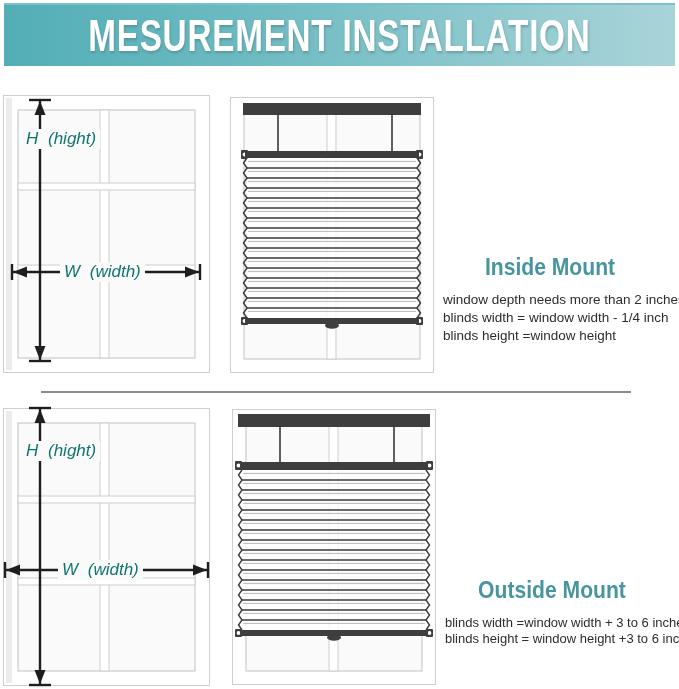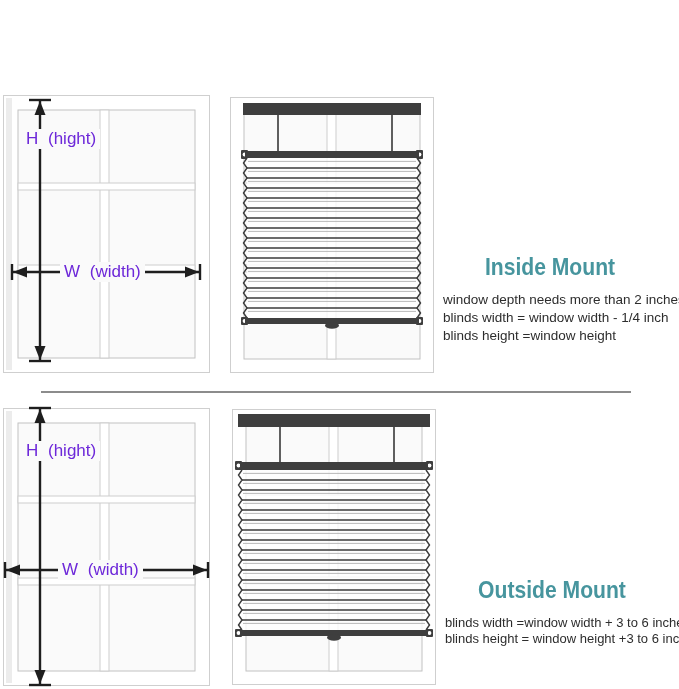--- a/index.html
+++ b/index.html
@@ -4,35 +4,38 @@
 <style>
   html,body{margin:0;padding:0;background:#fff;}
   .page{position:relative;width:679px;height:689px;background:#ffffff;overflow:hidden;
         font-family:"Liberation Sans",sans-serif;}
   .banner{position:absolute;left:4px;top:3px;width:671px;height:61px;
         background:linear-gradient(90deg,#53aeb6 0%,#6cbac1 35%,#a9d4d9 100%);
         border-top:2px solid #79c2c8;display:flex;align-items:center;justify-content:center;}
   .banner-title{color:#ffffff;font-weight:700;font-size:45px;letter-spacing:1px;white-space:nowrap;
         transform:scaleX(0.74);text-shadow:1px 2px 3px rgba(70,110,115,.45);}
   .diagram{position:absolute;}
-  .measure-label{position:absolute;font-size:17px;color:#6d28d9;background:#fafafa;
-        padding:1px 4px;word-spacing:5px;white-space:nowrap;line-height:1.05;}
+  .measure-label{position:absolute;font-size:17px;color:#0f766e;background:#fafafa;
+        padding:1px 4px;word-spacing:5px;white-space:nowrap;line-height:1.05;font-style:italic;}
   .section-heading{position:absolute;width:240px;text-align:center;font-size:24px;font-weight:700;
         color:#47959e;transform:scaleX(0.88);white-space:nowrap;}
   .instructions{position:absolute;color:#2d2d2d;}
   .instructions p{margin:0;white-space:nowrap;}
   .inside-lines{font-size:13.5px;line-height:18px;}
   .outside-lines{font-size:13px;line-height:15.5px;}
   .divider{position:absolute;left:41px;top:391px;width:590px;height:1.5px;background:#8c8c8c;}
 </style>
 </head>
 <body>
 
 <div class="page">
 
+  <div class="banner">
+    <div class="banner-title">MESUREMENT INSTALLATION</div>
+  </div>
 
   <svg class="diagram" style="left:3px;top:95px" width="207" height="278" viewBox="0 0 207 278">
     <rect x="0.5" y="0.5" width="206" height="277" fill="#ffffff" stroke="#cfcfcf"></rect>
     <rect x="3" y="3" width="6" height="272" fill="#ececec"></rect>
     <rect x="15" y="15" width="177" height="248" fill="#fafafa" stroke="#c2c2c2"></rect>
     <g>
       <rect x="97" y="15" width="9" height="248" fill="#ffffff" stroke="#cdcdcd"></rect>
       <rect x="15" y="88" width="177" height="7" fill="#ffffff" stroke="#cdcdcd"></rect>
       <rect x="15" y="170" width="177" height="7" fill="#ffffff" stroke="#cdcdcd"></rect>
     </g>

